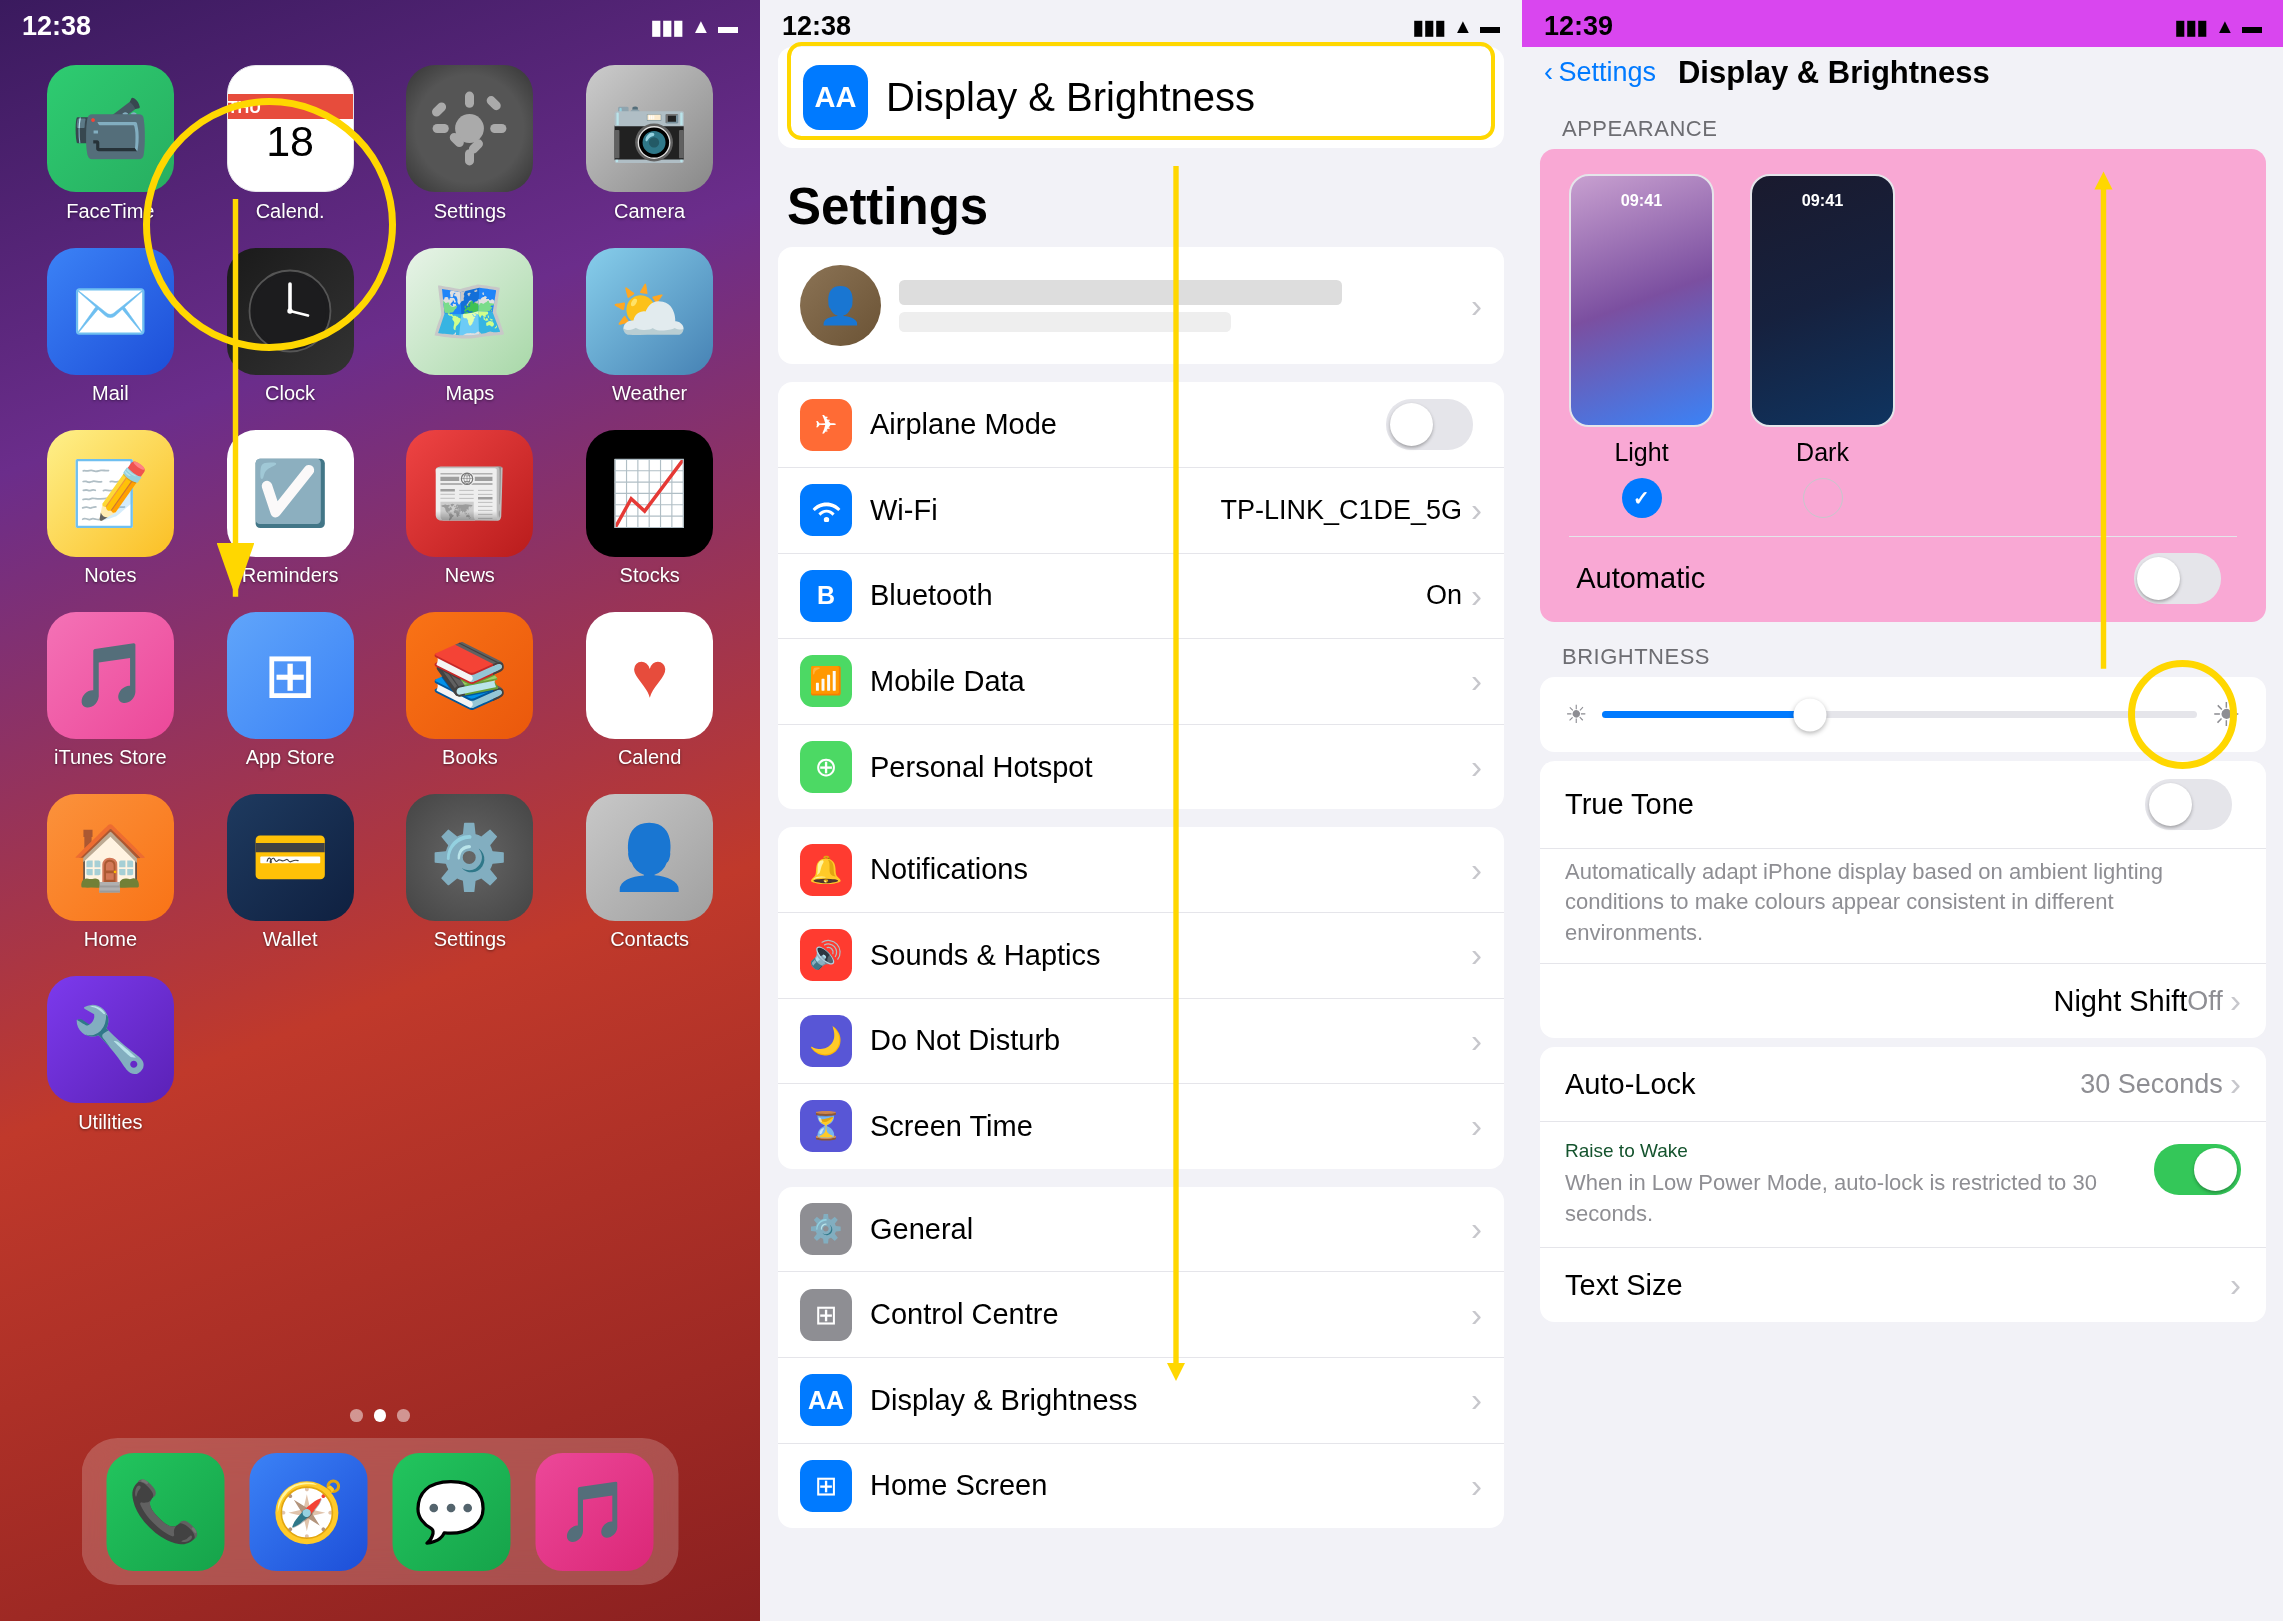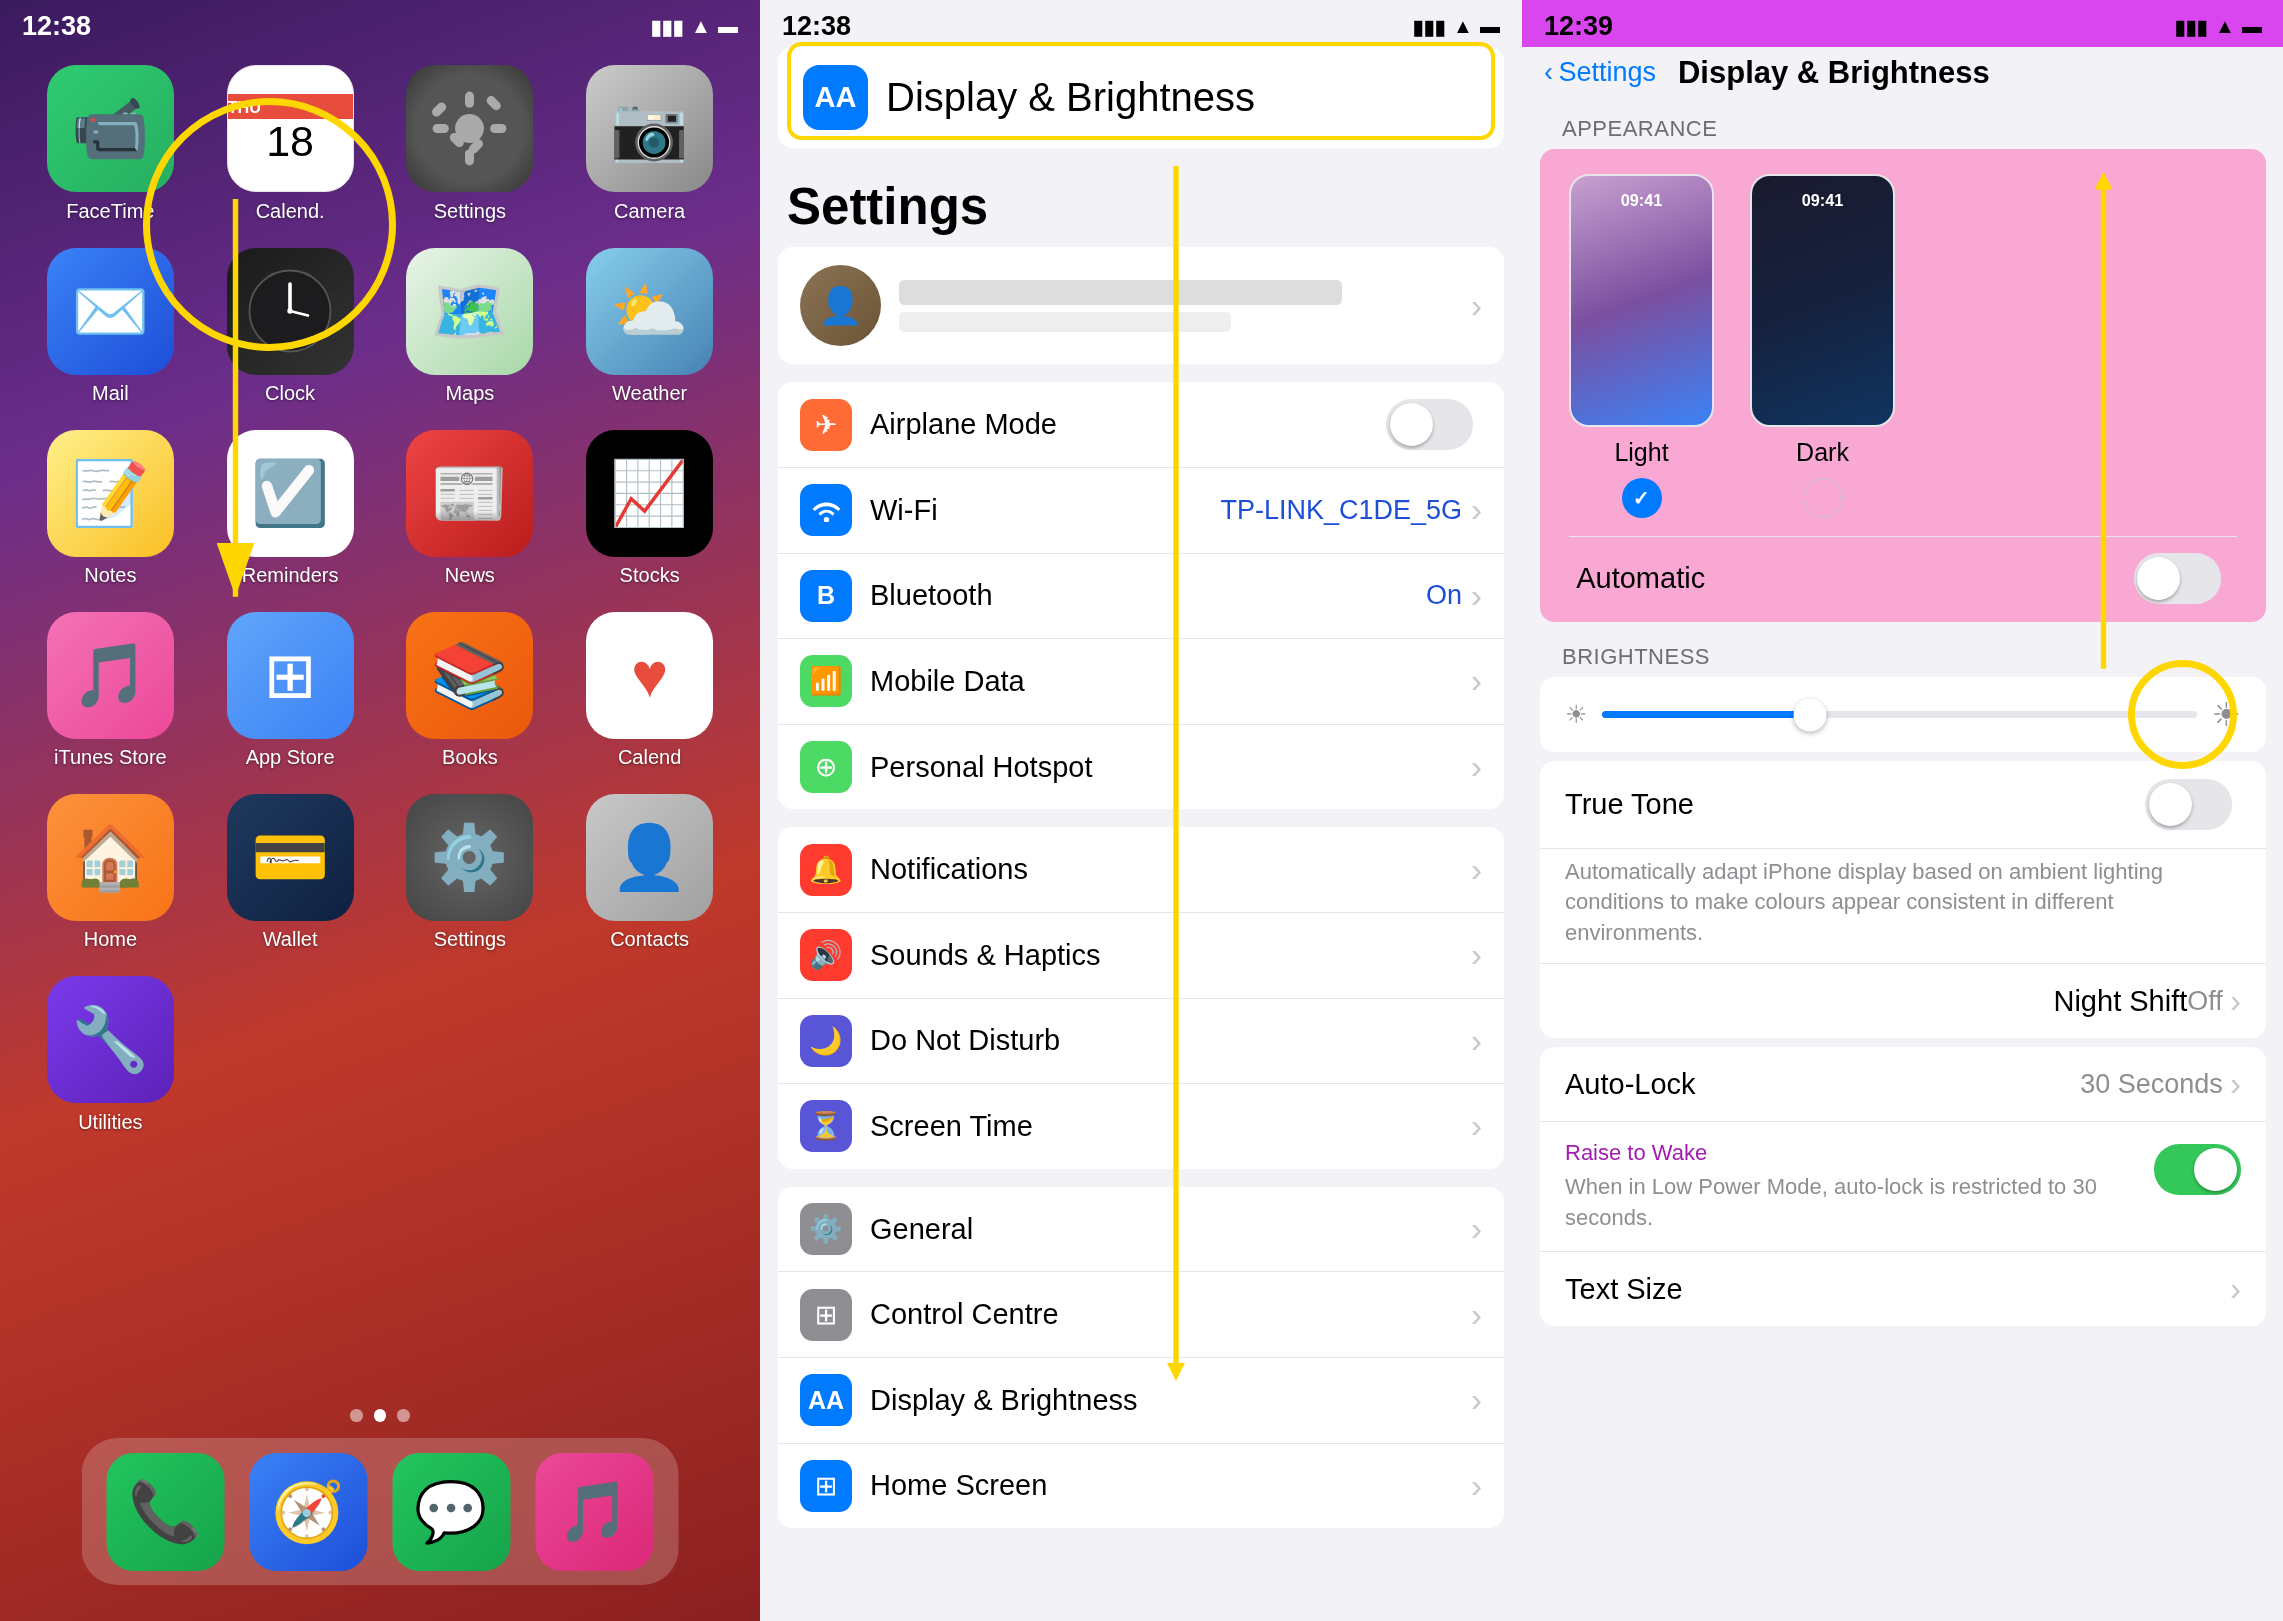--- a/index.html
+++ b/index.html
@@ -249,21 +249,21 @@
     }
 
     .settings-row-label {
       flex: 1;
       font-size: 29px;
       color: #000;
     }
 
     .settings-row-value {
       font-size: 27px;
-      color: #1d4ed8;
+      color: #000000;
       margin-right: 9px;
     }
 
     .settings-row-chevron {
       color: #c7c7cc;
       font-size: 25px;
     }
 
     .toggle-off {
       width: 87px;
@@ -530,21 +530,21 @@
     .autolock-label { flex: 1; font-size: 29px; color: #000; }
     .autolock-value { font-size: 27px; color: #8e8e93; margin-right: 7.2px; }
 
     .raise-to-wake-row {
       display: flex;
       align-items: flex-start;
       padding: 18px 25px;
       border-bottom: 0.9px solid #e5e5ea;
     }
     .raise-label { flex: 1; }
-    .raise-label-main { font-size: 22px; color: #a21caf; margin-bottom: 5.4px; }
+    .raise-label-main { font-size: 19px; color: #14532d; margin-bottom: 5.4px; }
     .raise-label-sub { font-size: 22px; color: #8e8e93; line-height: 1.4; }
 
     .toggle-on {
       width: 87px;
       height: 51px;
       background: #34c759;
       border-radius: 25px;
       position: relative;
       flex-shrink: 0;
       margin-top: 3.6px;

